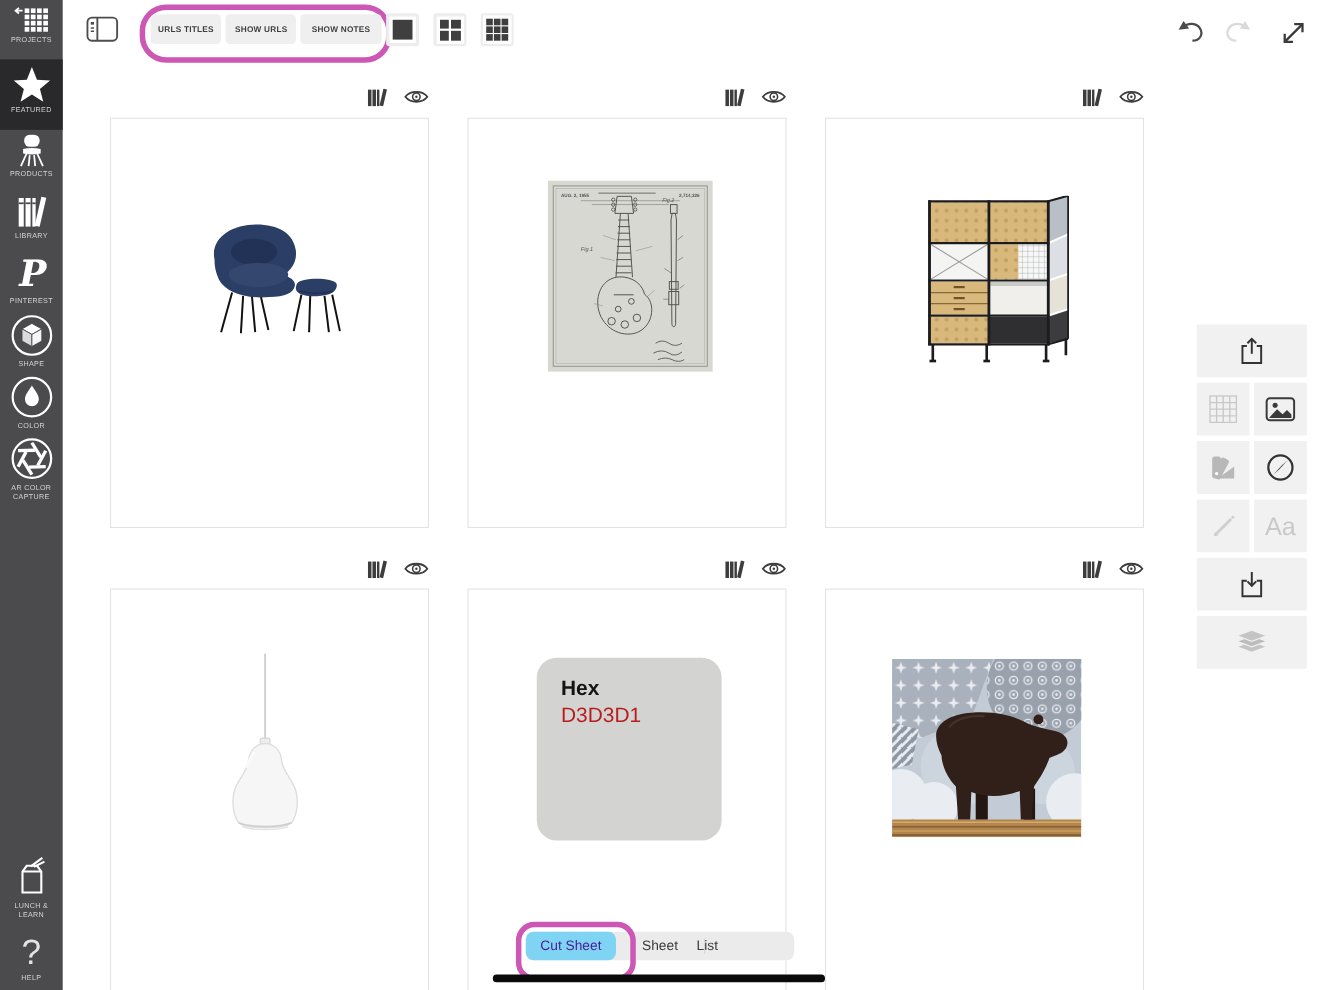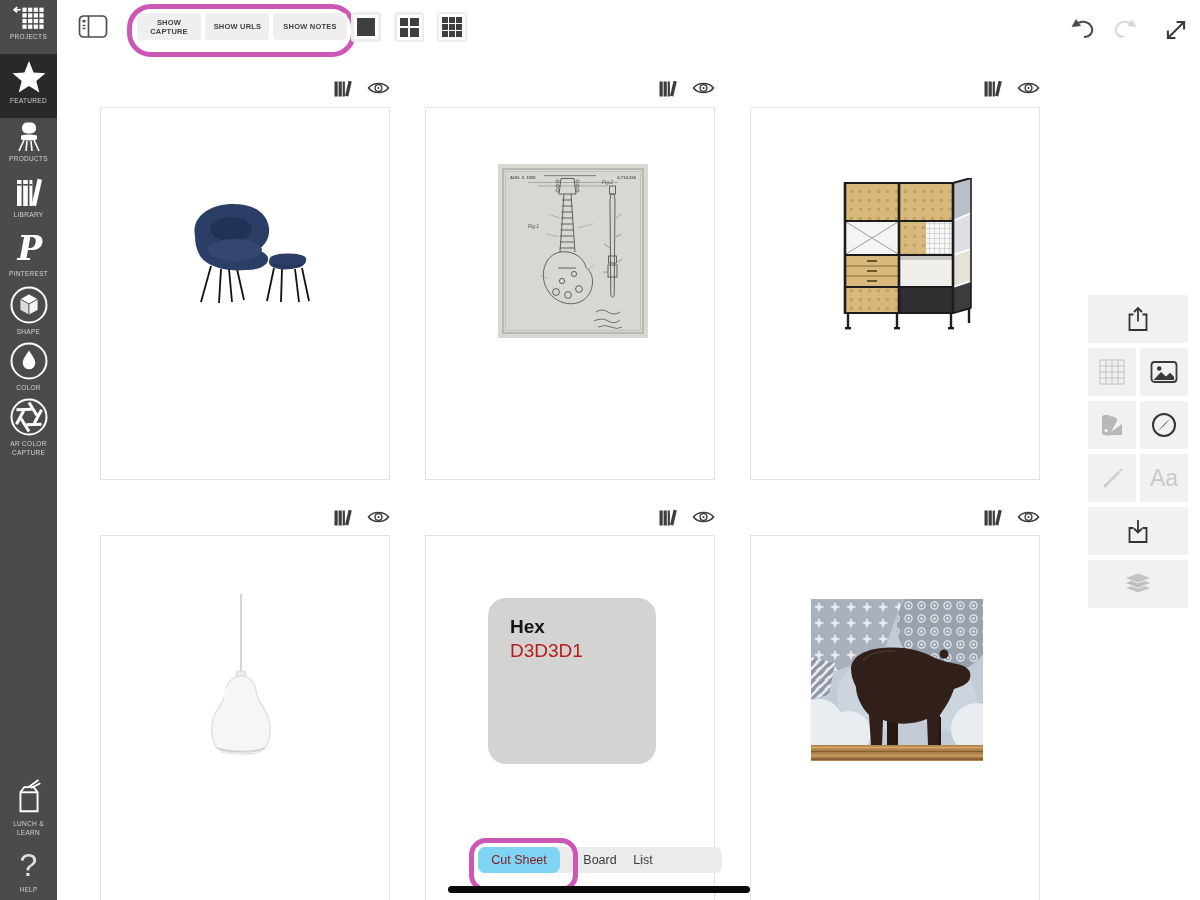--- a/index.html
+++ b/index.html
@@ -49,21 +49,21 @@
 
   
   .ap-btn{position:absolute;background:#f1f1f2;display:flex;align-items:center;
           justify-content:center;cursor:pointer;border-radius:1px;}
   .aa{font-size:23px;color:#c9c9c9;font-weight:400;}
 
   
   .seg-bg{position:absolute;left:478px;top:847px;width:244px;height:26px;background:#ebebeb;border-radius:7px;}
   .seg{position:absolute;top:847px;height:26px;display:flex;align-items:center;justify-content:center;
        font-size:12.5px;color:#3c3c3c;cursor:pointer;border-radius:7px;}
-  .seg.sel{color:#7f1d1d;}
+  .seg.sel{color:#4c1d95;}
   .seg-div{position:absolute;top:853px;width:1px;height:14px;background:#d7d7d7;}
   .ring-seg{left:469px;top:838px;width:99px;height:44px;border-radius:17px;}
   .home-bar{position:absolute;left:448px;top:886px;width:302px;height:7px;border-radius:3.5px;cursor:grab;}
 </style>
 </head>
 <body>
 
 <div class="app">
 
   <aside class="sidebar">
@@ -216,21 +216,21 @@
     <svg width="30" height="28" viewBox="0 0 30 28">
       <rect x="1.5" y="3" width="27" height="21" rx="4" stroke="#4d4d4d" stroke-width="1.7" fill="none"></rect>
       <line x1="10.5" y1="3" x2="10.5" y2="24" stroke="#4d4d4d" stroke-width="1.7"></line>
       <rect x="4.5" y="7" width="3" height="2.4" fill="#4d4d4d"></rect>
       <line x1="4.5" y1="12.5" x2="7.5" y2="12.5" stroke="#4d4d4d" stroke-width="1.4"></line>
       <line x1="4.5" y1="15.5" x2="7.5" y2="15.5" stroke="#4d4d4d" stroke-width="1.4"></line>
     </svg>
   </div>
 
   <div class="pink-ring ring-top" style="border-color: rgb(204, 87, 180);"></div>
-  <button class="tb-btn st" style="border:none">SHOW CAPTURE</button>
+  <button class="tb-btn st" style="border:none">URLS TITLES</button>
   <button class="tb-btn su" style="border:none">SHOW URLS</button>
   <button class="tb-btn sn" style="border:none">SHOW NOTES</button>
 
   <div class="view-tile vt1">
     <div class="vt-inner" style="width:18px;height:18px;">
         <div class="vt-sq" style="width:18px;height:18px"></div>
       </div>
   </div>
   <div class="view-tile vt2">
     <div class="vt-inner" style="width:19px;height:19px;grid-template-columns:8.5px 8.5px;gap:2px;">
@@ -675,21 +675,21 @@
       <polygon points="15,6 28.5,11 15,16 1.5,11" fill="#bdbdbd" stroke="#f1f1f2" stroke-width="1"></polygon>
       <polygon points="15,1 28.5,6 15,11 1.5,6" fill="#c4c4c4" stroke="#f1f1f2" stroke-width="1"></polygon>
     </svg>
   </div>
 
   <div class="seg-bg"></div>
   <div class="seg sel" style="left: 478px; width: 82px; background-color: rgb(126, 212, 242);">
     <span>Cut Sheet</span>
   </div>
   <div class="seg" style="left:560px;width:80px">
-    <span>Board</span>
+    <span>Sheet</span>
   </div>
   <div class="seg-div" style="left:640px"></div>
   <div class="seg" style="left:603px;width:80px">
     <span>List</span>
   </div>
   <div class="pink-ring ring-seg" style="border-color: rgb(204, 87, 180);"></div>
 
   <div class="home-bar" style="background-color: rgb(10, 10, 10);"></div>
 
 </div>

